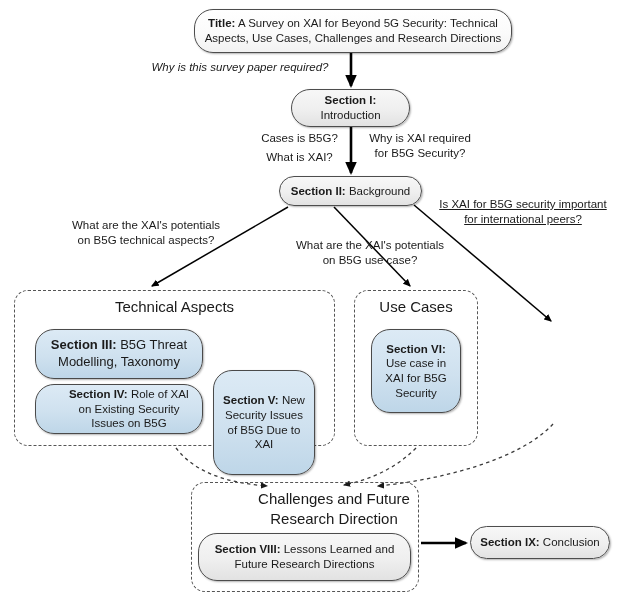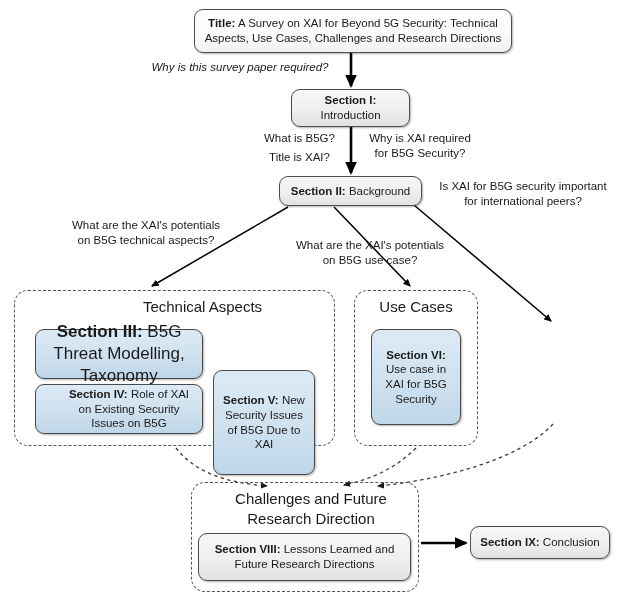--- a/index.html
+++ b/index.html
@@ -30,21 +30,21 @@
   }
   .node {
     position: absolute;
     box-sizing: border-box;
     display: flex;
     align-items: center;
     justify-content: center;
     text-align: center;
     line-height: 1.28;
     border: 1px solid #4d4d4d;
-    border-radius: 9px;
+    border-radius: 19px;
     box-shadow: 1px 1px 2px rgba(0,0,0,0.30);
   }
   .node .txt {
     display: block;
     padding: 0 5px;
   }
   .node b { font-weight: bold; }
 
   
   .fill-white {
@@ -86,45 +86,45 @@
     color: #1a1a1a;
     text-align: center;
     line-height: 1.32;
     white-space: pre-line;
   }
 
   
   #node-title   { left: 194px; top: 9px;    width: 318px; height: 44px;  font-size: 11.5px; }
   #node-sec1    { left: 291px; top: 89px;   width: 119px; height: 38px;  font-size: 11.5px; }
   #node-sec2    { left: 279px; top: 176px;  width: 143px; height: 30px;  font-size: 11.5px; }
-  #node-sec3    { left: 35px;  top: 329px;  width: 168px; height: 50px;  font-size: 17px; }
+  #node-sec3    { left: 35px;  top: 329px;  width: 168px; height: 50px;  font-size: 13px; }
   #node-sec4    { left: 35px;  top: 384px;  width: 168px; height: 50px;  font-size: 11.5px; padding-left: 20px; }
   #node-sec5    { left: 213px; top: 329px;  width: 102px; height: 105px; font-size: 11.5px; margin-top: 41px; }
-  #node-sec6    { left: 371px; top: 329px;  width: 90px;  height: 96px;  font-size: 11.5px; }
+  #node-sec6    { left: 371px; top: 329px;  width: 90px;  height: 84px;  font-size: 11.5px; }
   #node-sec7    { left: 506px; top: 325px;  width: 94px;  height: 97px;  font-size: 11.5px; }
   #node-sec8    { left: 198px; top: 533px;  width: 213px; height: 48px;  font-size: 11.5px; }
   #node-sec9    { left: 470px; top: 526px;  width: 140px; height: 33px;  font-size: 11.5px; }
 
   
   #group-technical { left: 14px;  top: 290px; width: 321px; height: 156px; }
   #group-usecases  { left: 354px; top: 290px; width: 124px; height: 156px; }
   #group-challenge { left: 191px; top: 482px; width: 228px; height: 110px; }
 
-  #title-technical { left: 14px;  top: 297px; width: 321px; margin-left: 28px; }
+  #title-technical { left: 14px;  top: 297px; width: 321px; }
   #title-usecases  { left: 354px; top: 297px; width: 124px; }
-  #title-challenge { left: 175px; top: 489px; width: 228px; padding-left: 22px; }
+  #title-challenge { left: 198px; top: 489px; width: 228px; padding-left: 22px; }
 
   
   #lbl-why-survey   { left: 145px; top: 60px;  width: 190px; font-style: italic; }
   #lbl-what-b5g     { left: 247px; top: 131px; width: 105px; }
   #lbl-what-xai     { left: 247px; top: 150px; width: 105px; }
   #lbl-why-xai      { left: 357px; top: 131px; width: 126px; }
   #lbl-tech-pot     { left: 55px;  top: 218px; width: 182px; }
   #lbl-uc-pot       { left: 281px; top: 238px; width: 178px; }
-  #lbl-intl         { left: 428px; top: 179px; width: 190px; }
+  #lbl-intl         { left: 428px; top: 197px; width: 190px; text-decoration: underline; }
 </style>
 </head>
 <body>
 
 <div id="diagram-root">
 
   <svg id="edge-layer" viewBox="0 0 635 603" width="635" height="603">
     <defs>
       <marker id="arrow-solid" viewBox="0 0 10 10" refX="8.5" refY="5" markerWidth="5.2" markerHeight="5.2" orient="auto-start-reverse">
         <path d="M 0 0.6 L 10 5 L 0 9.4 z" fill="#000000"></path>
@@ -196,23 +196,23 @@
   <div class="node fill-gray" id="node-sec8">
     <span class="txt"><b>Section VIII:</b><span> Lessons Learned and Future Research Directions</span></span>
   </div>
 
   <div class="node fill-gray" id="node-sec9">
     <span class="txt"><b>Section IX:</b><span> Conclusion</span></span>
   </div>
 
   <div class="edge-label" id="lbl-why-survey">Why is this survey paper required?</div>
 
-  <div class="edge-label" id="lbl-what-b5g">What is B5G?</div>
-
-  <div class="edge-label" id="lbl-what-xai">Title is XAI?</div>
+  <div class="edge-label" id="lbl-what-b5g">Cases is B5G?</div>
+
+  <div class="edge-label" id="lbl-what-xai">What is XAI?</div>
 
   <div class="edge-label" id="lbl-why-xai">Why is XAI required
 for B5G Security?</div>
 
   <div class="edge-label" id="lbl-tech-pot">What are the XAI's potentials
 on B5G technical aspects?</div>
 
   <div class="edge-label" id="lbl-uc-pot">What are the XAI's potentials
 on B5G use case?</div>
 

